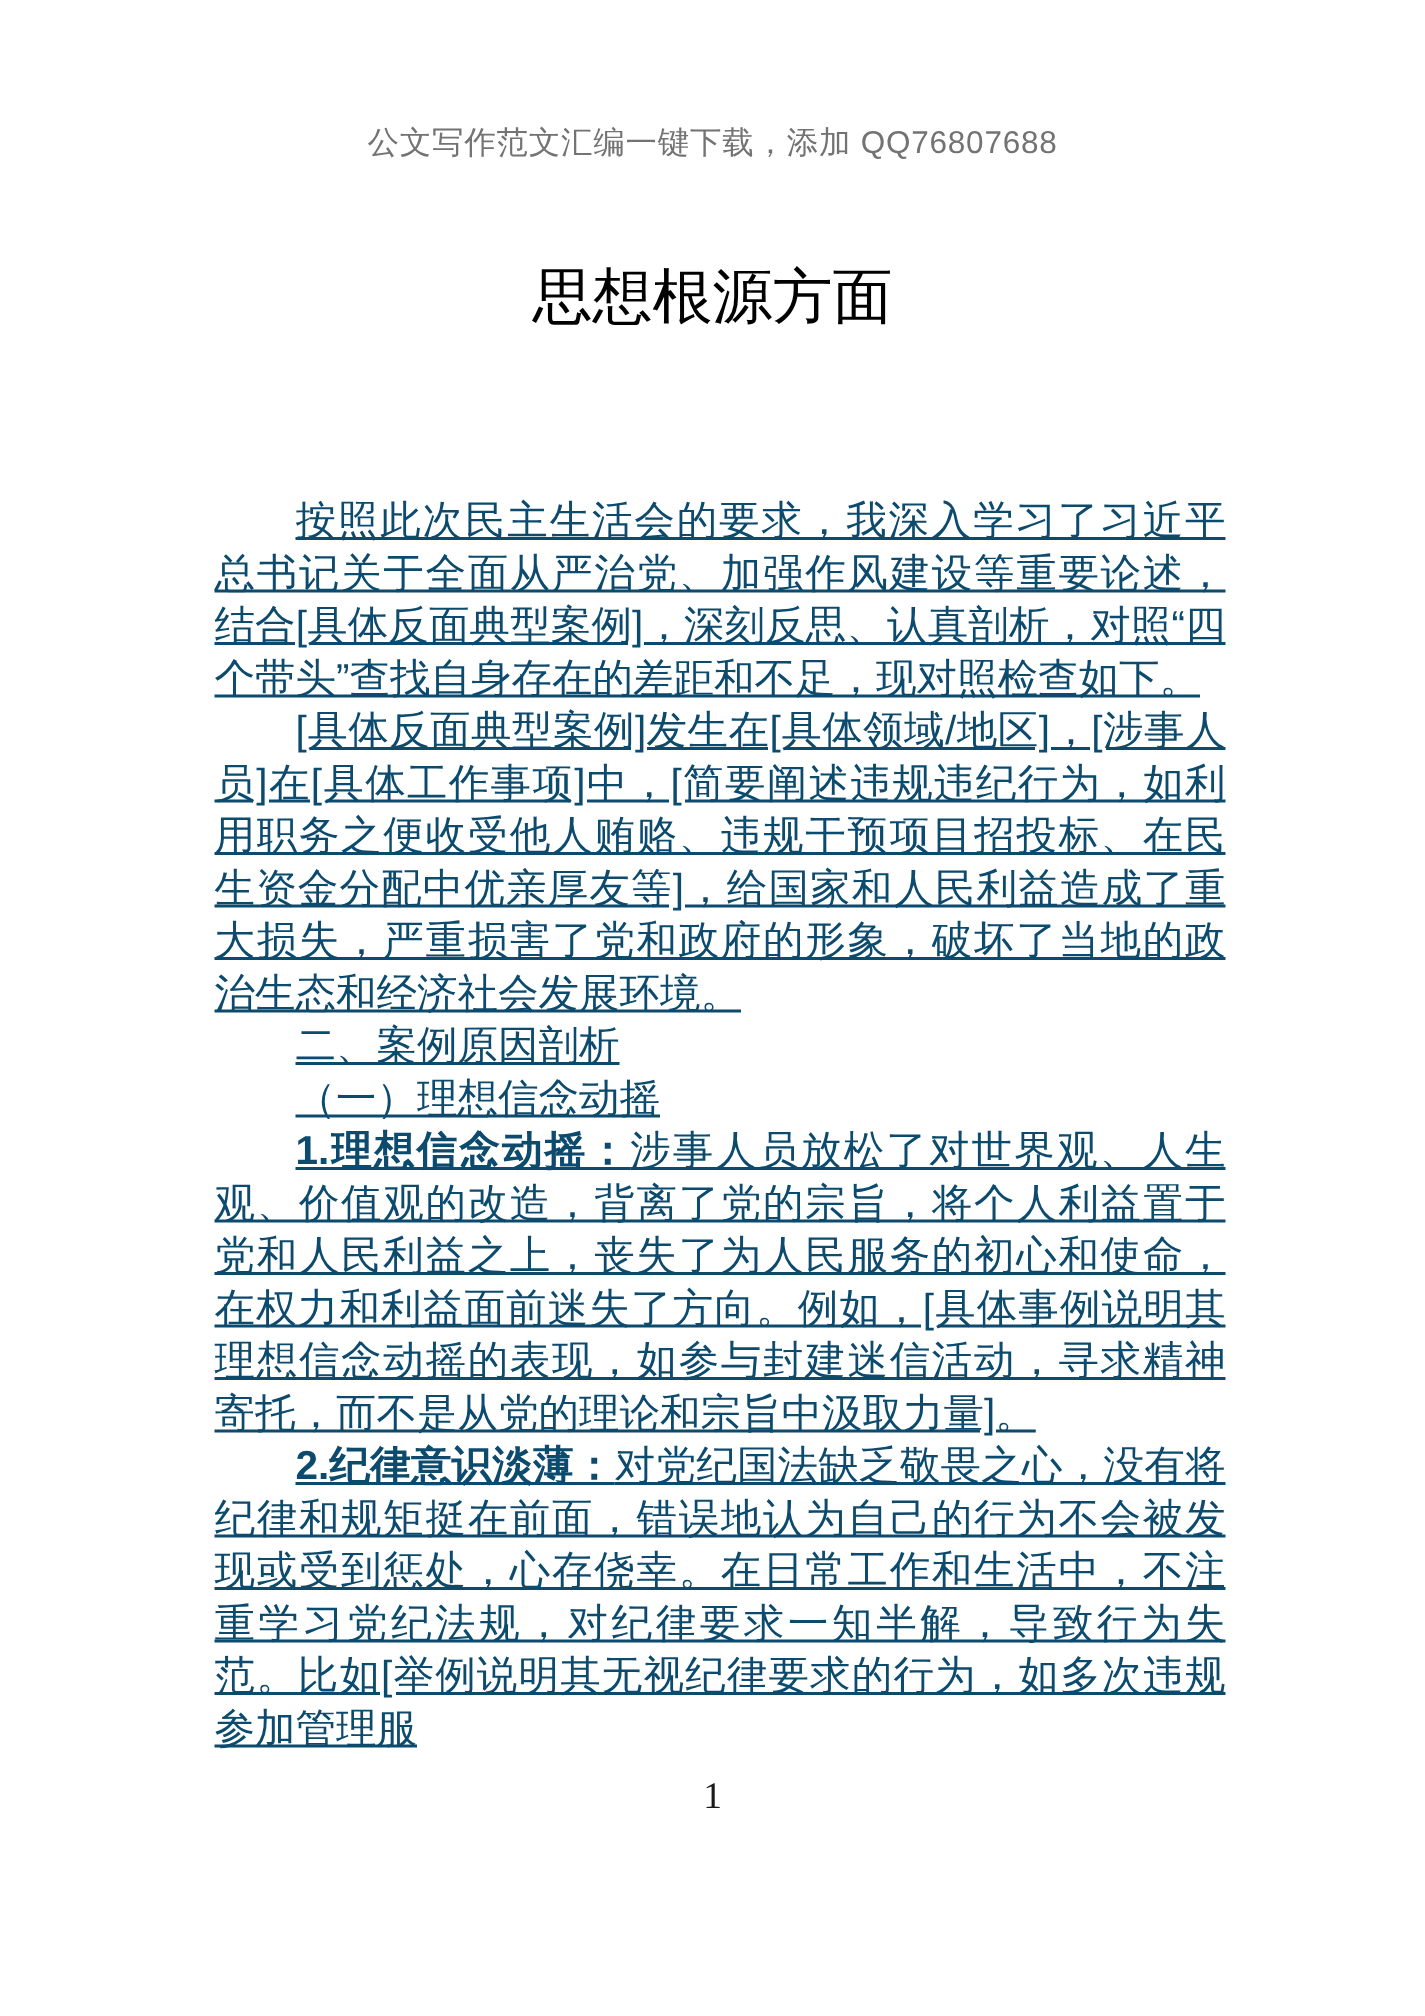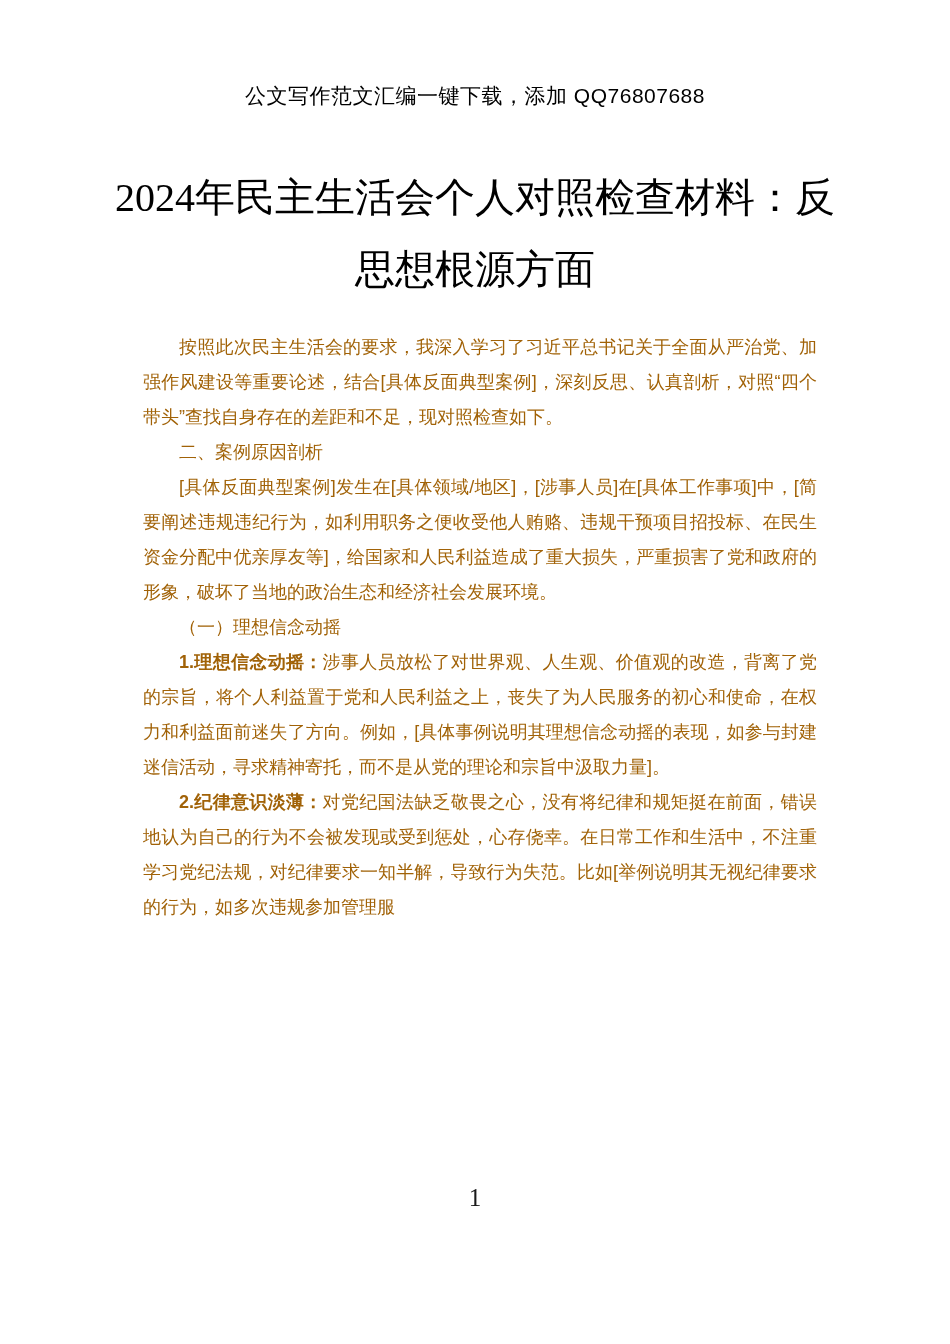--- a/index.html
+++ b/index.html
@@ -16,21 +16,21 @@
     overflow: hidden;
     font-family: "Liberation Sans", "DejaVu Sans", sans-serif;
     color: #0f0f0f;
   }
   .header-note {
     position: absolute;
     top: 84px;
     left: 0;
     width: 100%;
     text-align: center;
-    color: #000000;
+    color: #737373;
     font-size: 21px;
     line-height: 24px;
     font-family: "Liberation Sans", "DejaVu Sans", sans-serif;
     letter-spacing: 0.5px;
   }
   .doc-title {
     position: absolute;
     top: 162px;
     left: 0;
     width: 100%;
@@ -40,24 +40,25 @@
     font-weight: 400;
     color: #000000;
     font-family: "Liberation Serif", "DejaVu Serif", serif;
   }
   .doc-title .t-line { display: block; }
   .doc-body {
     position: absolute;
     top: 330px;
     left: 143px;
     width: 674px;
-    font-size: 18px;
+    font-size: 27px;
     line-height: 35px;
     text-align: justify;
-    color: #a16207;
+    color: #0c4a6e;
+    text-decoration: underline;
   }
   .doc-body p {
     margin: 0;
     padding: 0;
     text-indent: 2em;
   }
   .doc-body .lead-bold {
     font-weight: 700;
   }
   .page-number {
@@ -72,32 +73,31 @@
   }
 </style>
 </head>
 <body>
 
 <div class="page">
 
   <div class="header-note">公文写作范文汇编一键下载，添加 QQ76807688</div>
 
   <div class="doc-title">
-    <span class="t-line">2024年民主生活会个人对照检查材料：反</span>
     <span class="t-line">思想根源方面</span>
   </div>
 
   <div class="doc-body">
 
     <p>按照此次民主生活会的要求，我深入学习了习近平总书记关于全面从严治党、加强作风建设等重要论述，结合[具体反面典型案例]，深刻反思、认真剖析，对照“四个带头”查找自身存在的差距和不足，现对照检查如下。</p>
 
 
+    <p>[具体反面典型案例]发生在[具体领域/地区]，[涉事人员]在[具体工作事项]中，[简要阐述违规违纪行为，如利用职务之便收受他人贿赂、违规干预项目招投标、在民生资金分配中优亲厚友等]，给国家和人民利益造成了重大损失，严重损害了党和政府的形象，破坏了当地的政治生态和经济社会发展环境。</p>
+
     <p>二、案例原因剖析</p>
-
-    <p>[具体反面典型案例]发生在[具体领域/地区]，[涉事人员]在[具体工作事项]中，[简要阐述违规违纪行为，如利用职务之便收受他人贿赂、违规干预项目招投标、在民生资金分配中优亲厚友等]，给国家和人民利益造成了重大损失，严重损害了党和政府的形象，破坏了当地的政治生态和经济社会发展环境。</p>
 
     <p>（一）理想信念动摇</p>
 
     <p><span class="lead-bold">1.理想信念动摇：</span><span>涉事人员放松了对世界观、人生观、价值观的改造，背离了党的宗旨，将个人利益置于党和人民利益之上，丧失了为人民服务的初心和使命，在权力和利益面前迷失了方向。例如，[具体事例说明其理想信念动摇的表现，如参与封建迷信活动，寻求精神寄托，而不是从党的理论和宗旨中汲取力量]。</span></p>
 
     <p><span class="lead-bold">2.纪律意识淡薄：</span><span>对党纪国法缺乏敬畏之心，没有将纪律和规矩挺在前面，错误地认为自己的行为不会被发现或受到惩处，心存侥幸。在日常工作和生活中，不注重学习党纪法规，对纪律要求一知半解，导致行为失范。比如[举例说明其无视纪律要求的行为，如多次违规参加管理服</span></p>
 
   </div>
 
   <div class="page-number">1</div>

